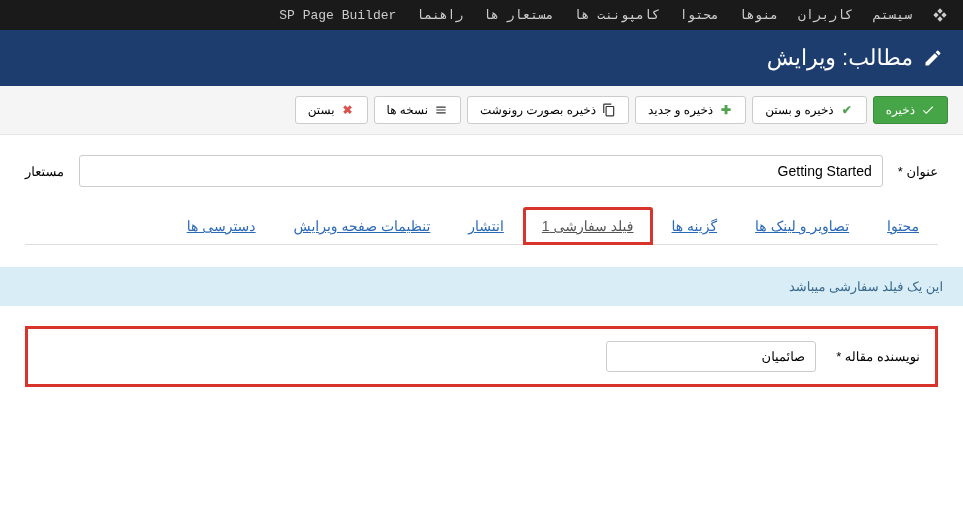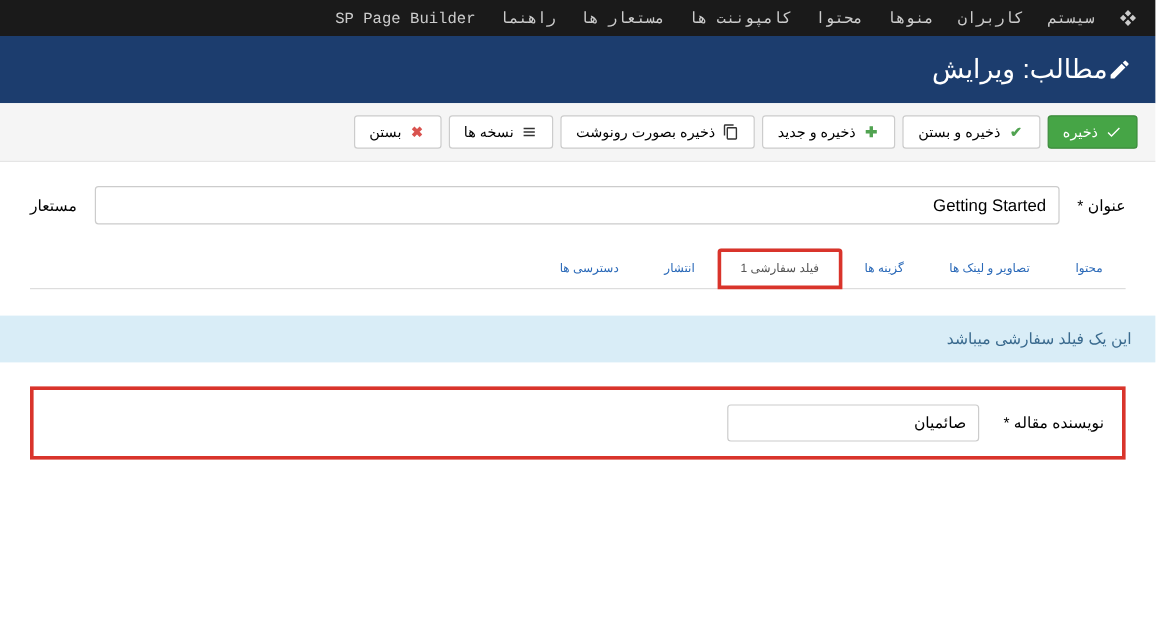--- a/index.html
+++ b/index.html
@@ -3,40 +3,40 @@
 <meta charset="utf-8">
 <style>
 * { margin: 0; padding: 0; box-sizing: border-box; }
 body { font-family: Tahoma, Arial, sans-serif; font-size: 13px; background: #fff; direction: rtl; }
 
 .topbar { background: #1a1a1a; color: #ccc; display: flex; align-items: center; padding: 0 15px; height: 30px; direction: ltr; }
 .topbar-items { display: flex; gap: 20px; margin-left: auto; direction: rtl; align-items: center; }
 .topbar-item { color: #ccc; cursor: pointer; font-size: 13px; font-family: Liberation Mono, monospace; }
 .joomla-icon { width: 16px; height: 16px; display: inline-block; }
 
-.titlebar { background: #1c3d6e; color: #fff; padding: 15px 20px; display: flex; align-items: center; direction: rtl; }
+.titlebar { background: #1c3d6e; color: #fff; padding: 15px 20px; display: flex; align-items: center; gap: 10px; direction: rtl; }
 .titlebar h1 { font-size: 22px; font-weight: normal; }
 .pencil-icon { width: 20px; height: 20px; }
 
 .toolbar { background: #f5f5f5; border-bottom: 1px solid #e5e5e5; padding: 10px 15px; display: flex; gap: 6px; direction: rtl; }
 .btn { display: inline-flex; align-items: center; gap: 6px; padding: 6px 12px; border: 1px solid #ccc; background: #fff; border-radius: 3px; cursor: pointer; font-size: 12px; font-family: inherit; }
 .btn-success { background: #46a546; color: #fff; border-color: #3d8b3d; }
 .btn .icon { width: 14px; height: 14px; display: inline-flex; align-items: center; justify-content: center; }
 .icon-green { color: #51a351; font-weight: bold; }
 .icon-red { color: #d9534f; font-weight: bold; }
 .icon-dark { color: #333; }
 
 .form-area { padding: 20px 25px; direction: rtl; }
 .title-row { display: flex; align-items: center; gap: 15px; margin-bottom: 20px; }
 .title-label { font-size: 13px; white-space: nowrap; }
 .title-input { flex: 1; padding: 7px 10px; border: 1px solid #ccc; border-radius: 3px; font-size: 14px; font-family: Liberation Sans, sans-serif; direction: ltr; text-align: right; }
 .alias-input { width: 220px; padding: 7px 10px; border: 1px solid #ccc; border-radius: 3px; font-size: 13px; font-family: inherit; direction: ltr; text-align: right; color: #777; }
 
 .tabs { border-bottom: 1px solid #ddd; display: flex; gap: 0; direction: rtl; }
-.tab { padding: 10px 18px; color: #2a69b8; cursor: pointer; font-size: 10px; border: 1px solid transparent; border-bottom: none; margin-bottom: -1px; }
+.tab { padding: 10px 18px; color: #2a69b8; cursor: pointer; font-size: 14px; border: 1px solid transparent; border-bottom: none; margin-bottom: -1px; text-decoration: underline; }
 .tab.active { color: #555; border: 1px solid #ddd; border-bottom: 1px solid #fff; border-radius: 3px 3px 0 0; background: #fff; }
 .tab.highlighted { outline: 3px solid #d9342b; outline-offset: -3px; }
 
 .info-bar { background: #d9edf7; color: #3a6a8e; padding: 12px 20px; margin: 2px 0 0 0; font-size: 13px; direction: rtl; }
 
 .field-section { padding: 20px 25px; direction: rtl; }
 .field-box { border: 3px solid #d9342b; padding: 12px 15px; display: flex; align-items: center; gap: 20px; }
 .field-label { font-size: 13px; white-space: nowrap; }
 .field-input { width: 210px; padding: 7px 10px; border: 1px solid #ccc; border-radius: 3px; font-size: 13px; font-family: inherit; direction: rtl; text-align: right; }
 </style>
@@ -115,20 +115,21 @@
     <input class="title-input" value="Getting Started" style="">
     <span class="title-label">مستعار</span>
   </div>
 
   <div class="tabs">
     <div class="tab">محتوا</div>
     <div class="tab">تصاویر و لینک ها</div>
     <div class="tab">گزینه ها</div>
     <div class="tab active highlighted">فیلد سفارشی 1</div>
     <div class="tab">انتشار</div>
+    <div class="tab">تنظیمات صفحه ویرایش</div>
     <div class="tab">دسترسی ها</div>
   </div>
 </div>
 
 <div class="info-bar">این یک فیلد سفارشی میباشد</div>
 
 <div class="field-section">
   <div class="field-box">
     <span class="field-label">نویسنده مقاله *</span>
     <input class="field-input" value="صائمیان" style="">

